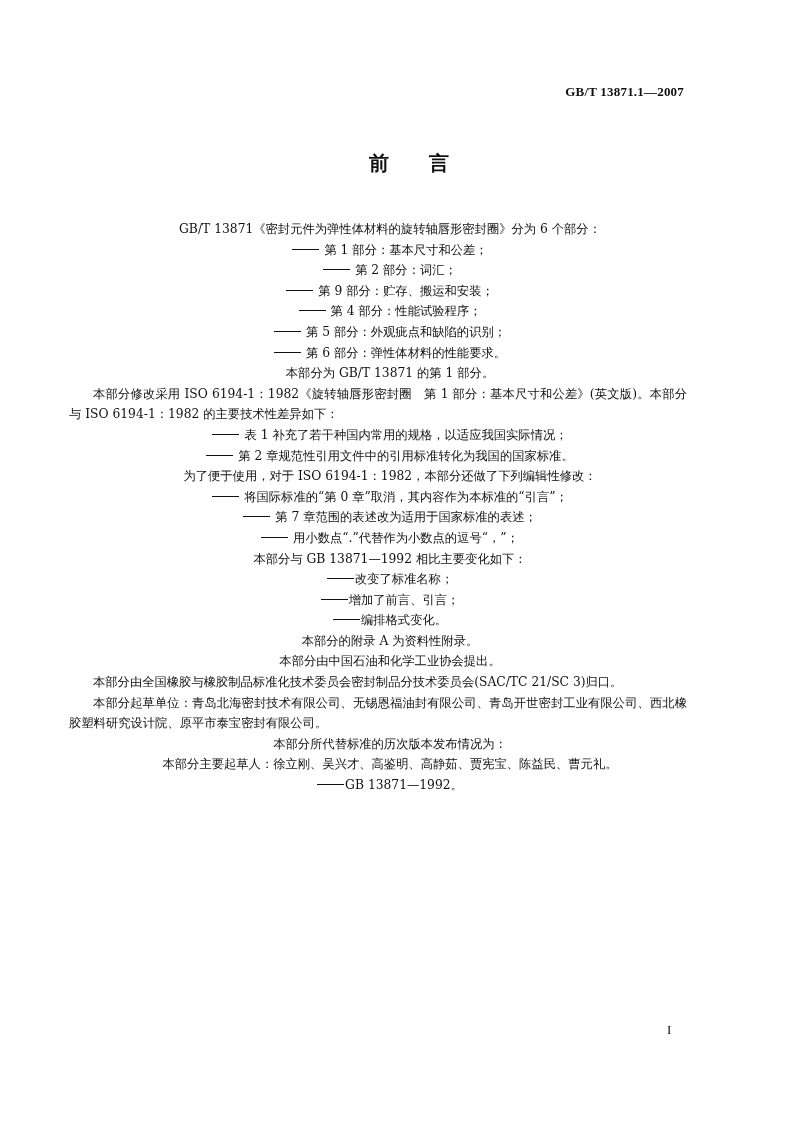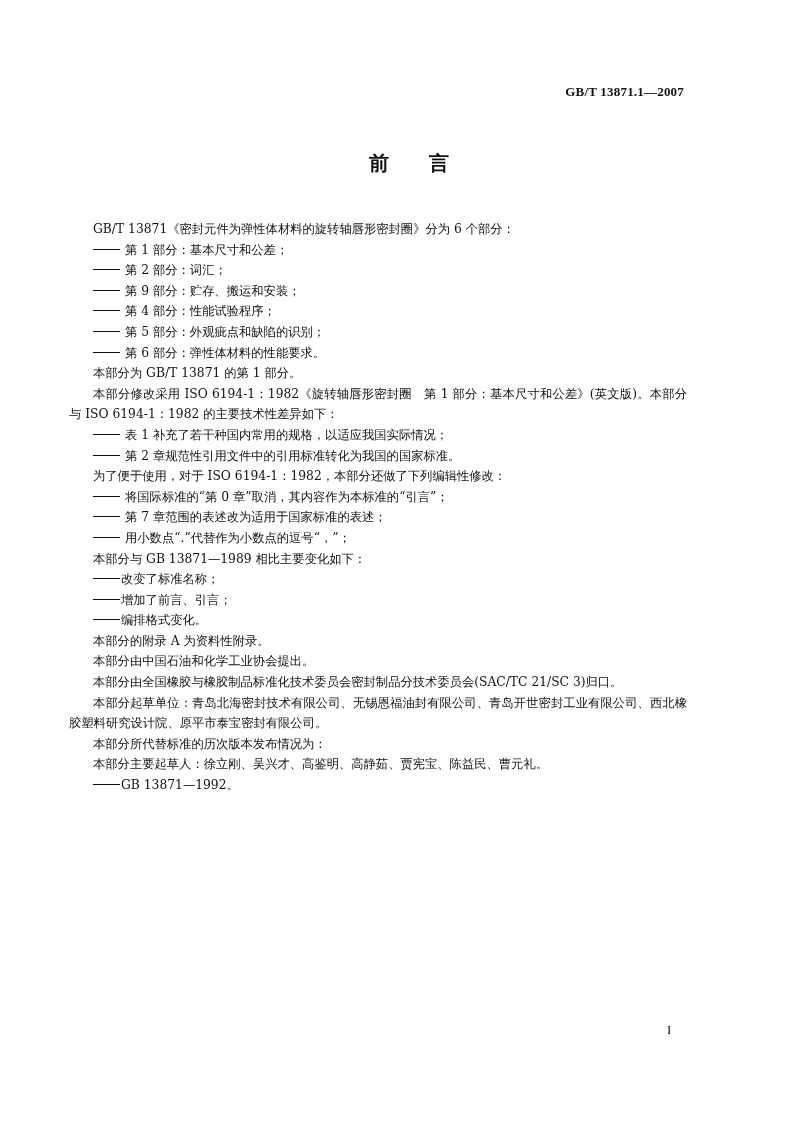--- a/index.html
+++ b/index.html
@@ -5,21 +5,21 @@
   html, body { margin: 0; padding: 0; background: #ffffff; }
   body { width: 794px; height: 1123px; position: relative; overflow: hidden;
          font-family: "DejaVu Serif", "Liberation Serif", serif; color: #111; }
   .std-code { position: absolute; top: 84px; right: 110px; font-size: 13px; font-weight: bold;
               font-family: "Liberation Serif", serif; letter-spacing: 0.2px; }
   .title { position: absolute; top: 150px; left: 0; width: 794px; text-align: center;
            font-size: 20px; font-weight: bold; font-family: "DejaVu Sans", sans-serif; padding-left: 12px; }
   .title span { display: inline-block; }
   .title .gap { width: 40px; }
   .body { position: absolute; top: 219px; left: 69px; width: 618px; font-size: 12.3px; line-height: 20.6px; }
-  .p { margin: 0; white-space: nowrap; }
+  .p { margin: 0; white-space: nowrap; text-align: center; }
   .ind { padding-left: 24px; }
   .wrap { white-space: normal; text-indent: 24px; text-align: justify; }
   .dash { padding-left: 24px; }
   .dash .d { display: inline-block; width: 27px; border-top: 1.6px solid #111; vertical-align: middle; margin-right: 5px; position: relative; top: -1px; }
   .dash.tight .d { margin-right: 1px; }
   .page-num { position: absolute; top: 1022px; left: 667px; font-size: 13px; font-family: "Liberation Serif", serif; }
 </style>
 </head>
 <body>
 
@@ -38,21 +38,21 @@
   <p class="p dash"><span class="d"></span><span>第 5 部分：外观疵点和缺陷的识别；</span></p>
   <p class="p dash"><span class="d"></span><span>第 6 部分：弹性体材料的性能要求。</span></p>
   <p class="p ind">本部分为 GB/T 13871 的第 1 部分。</p>
   <p class="p wrap">本部分修改采用 ISO 6194-1：1982《旋转轴唇形密封圈　第 1 部分：基本尺寸和公差》(英文版)。本部分与 ISO 6194-1：1982 的主要技术性差异如下：</p>
   <p class="p dash"><span class="d"></span><span>表 1 补充了若干种国内常用的规格，以适应我国实际情况；</span></p>
   <p class="p dash"><span class="d"></span><span>第 2 章规范性引用文件中的引用标准转化为我国的国家标准。</span></p>
   <p class="p ind">为了便于使用，对于 ISO 6194-1：1982，本部分还做了下列编辑性修改：</p>
   <p class="p dash"><span class="d"></span><span>将国际标准的“第 0 章”取消，其内容作为本标准的“引言”；</span></p>
   <p class="p dash"><span class="d"></span><span>第 7 章范围的表述改为适用于国家标准的表述；</span></p>
   <p class="p dash"><span class="d"></span><span>用小数点“.”代替作为小数点的逗号“，”；</span></p>
-  <p class="p ind">本部分与 GB 13871—1989 相比主要变化如下：</p>
+  <p class="p ind">本部分与 GB 13871—1992 相比主要变化如下：</p>
   <p class="p dash tight"><span class="d"></span><span>改变了标准名称；</span></p>
   <p class="p dash tight"><span class="d"></span><span>增加了前言、引言；</span></p>
   <p class="p dash tight"><span class="d"></span><span>编排格式变化。</span></p>
   <p class="p ind">本部分的附录 A 为资料性附录。</p>
   <p class="p ind">本部分由中国石油和化学工业协会提出。</p>
   <p class="p wrap">本部分由全国橡胶与橡胶制品标准化技术委员会密封制品分技术委员会(SAC/TC 21/SC 3)归口。</p>
   <p class="p wrap">本部分起草单位：青岛北海密封技术有限公司、无锡恩福油封有限公司、青岛开世密封工业有限公司、西北橡胶塑料研究设计院、原平市泰宝密封有限公司。</p>
   <p class="p ind">本部分所代替标准的历次版本发布情况为：</p>
   <p class="p ind">本部分主要起草人：徐立刚、吴兴才、高鉴明、高静茹、贾宪宝、陈益民、曹元礼。</p>
   <p class="p dash tight"><span class="d"></span><span>GB 13871—1992。</span></p>

